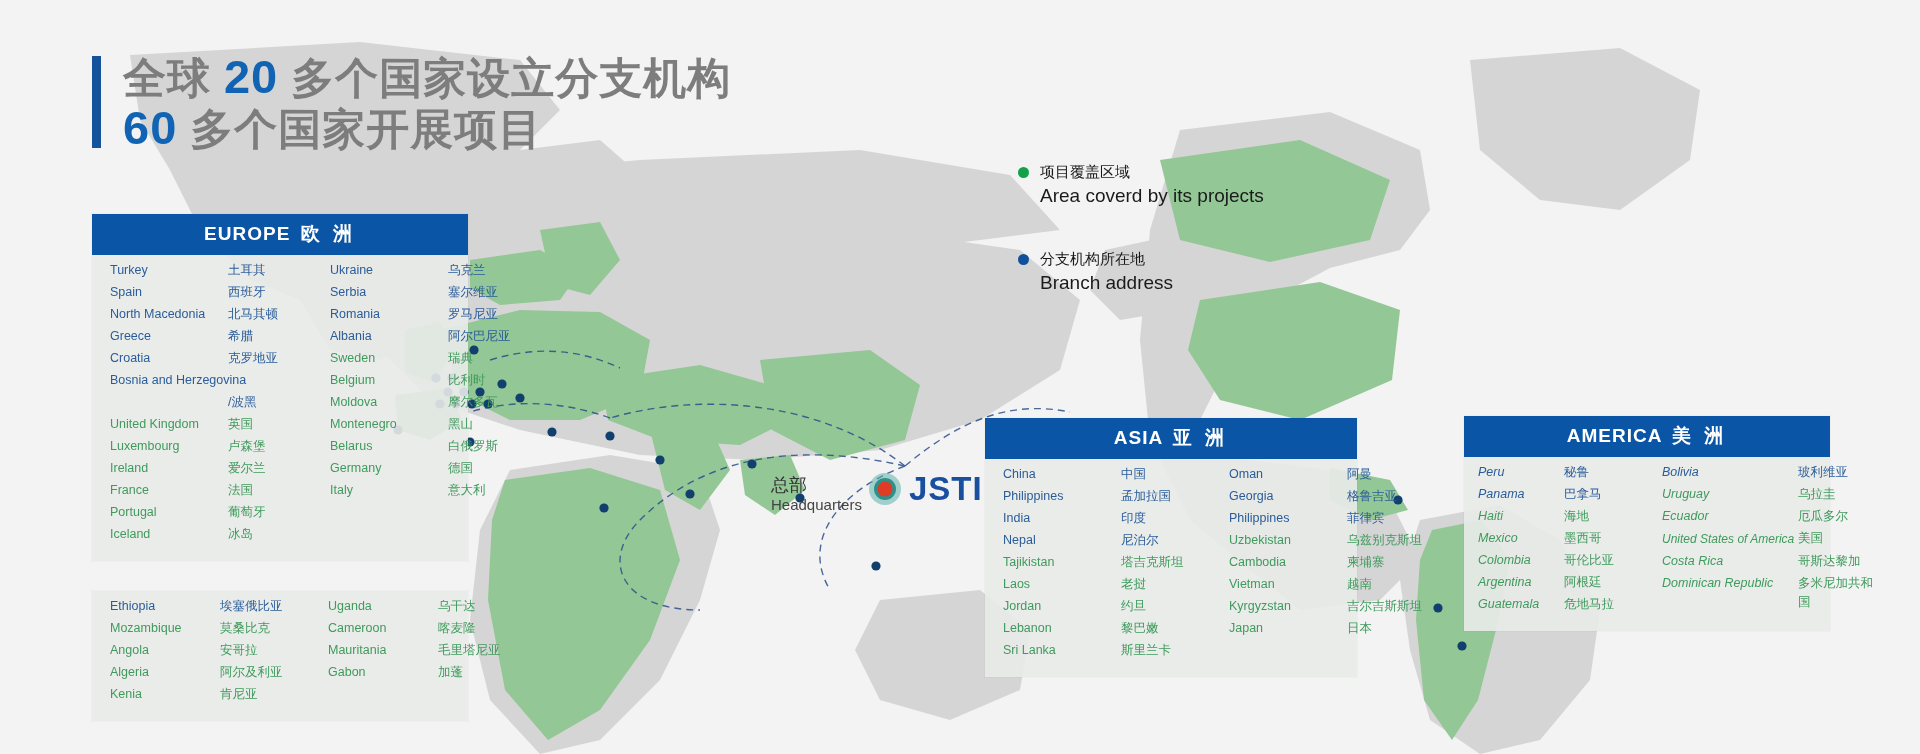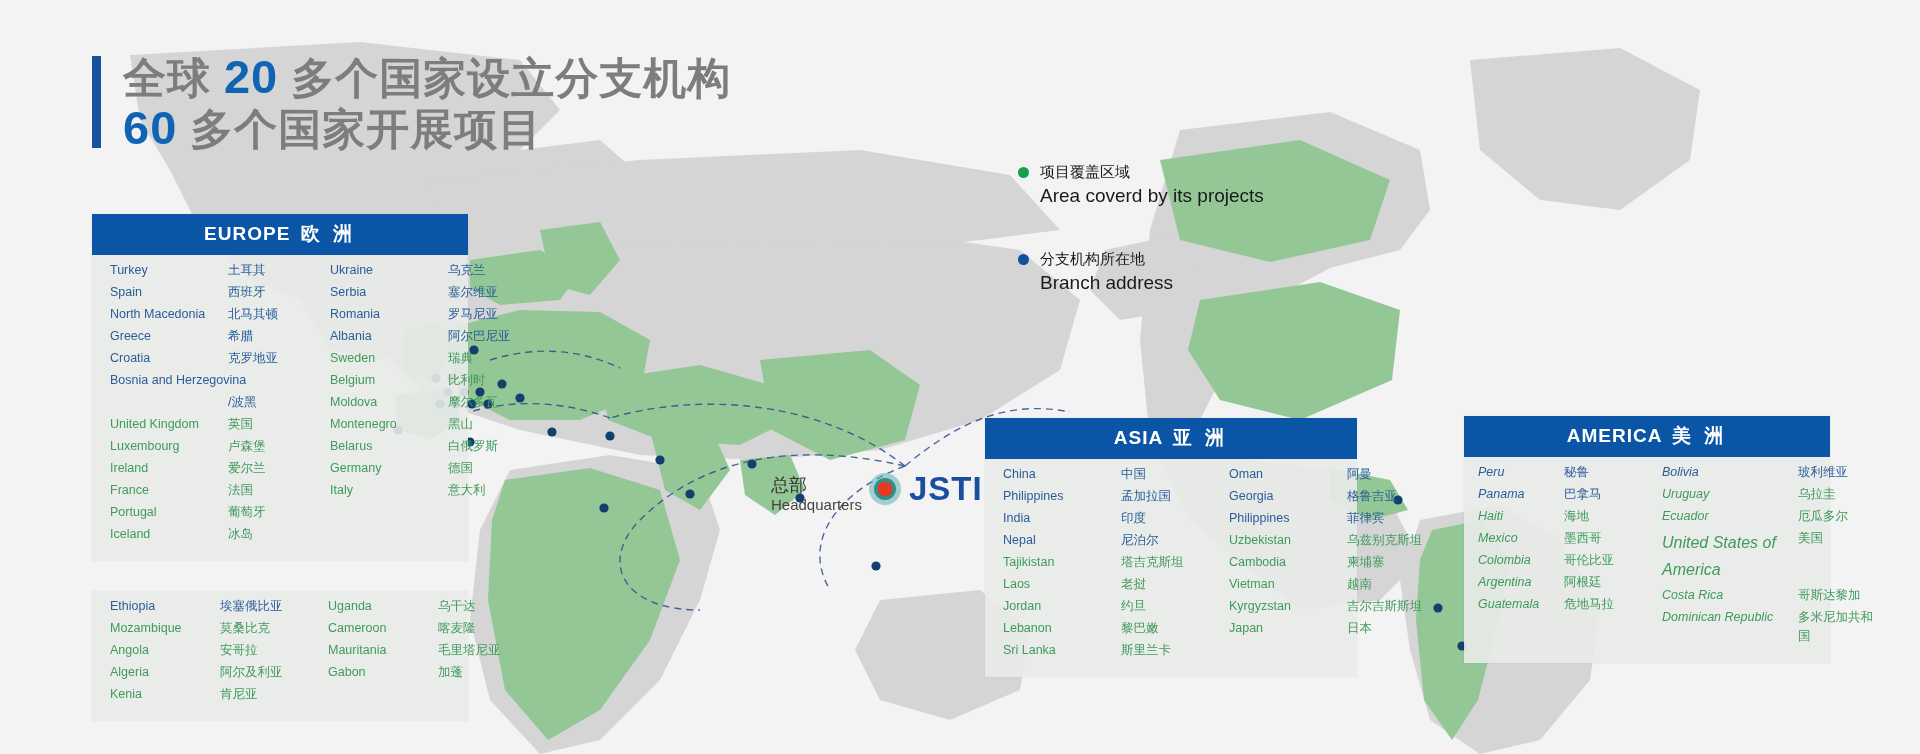--- a/index.html
+++ b/index.html
@@ -494,21 +494,21 @@
           </div>
         <div class="row">
             <span class="en green-t">Uruguay</span>
             <span class="cn green-t">乌拉圭</span>
           </div>
         <div class="row">
             <span class="en green-t">Ecuador</span>
             <span class="cn green-t">厄瓜多尔</span>
           </div>
         <div class="row">
-            <span class="en green-t" style="font-size:16px;line-height:1.7;">United States of America</span>
+            <span class="en green-t" style="font-size:12px;line-height:1.7;">United States of America</span>
             <span class="cn green-t">美国</span>
           </div>
         <div class="row">
             <span class="en green-t">Costa Rica</span>
             <span class="cn green-t">哥斯达黎加</span>
           </div>
         <div class="row">
             <span class="en green-t">Dominican Republic</span>
             <span class="cn green-t">多米尼加共和国</span>
           </div>

